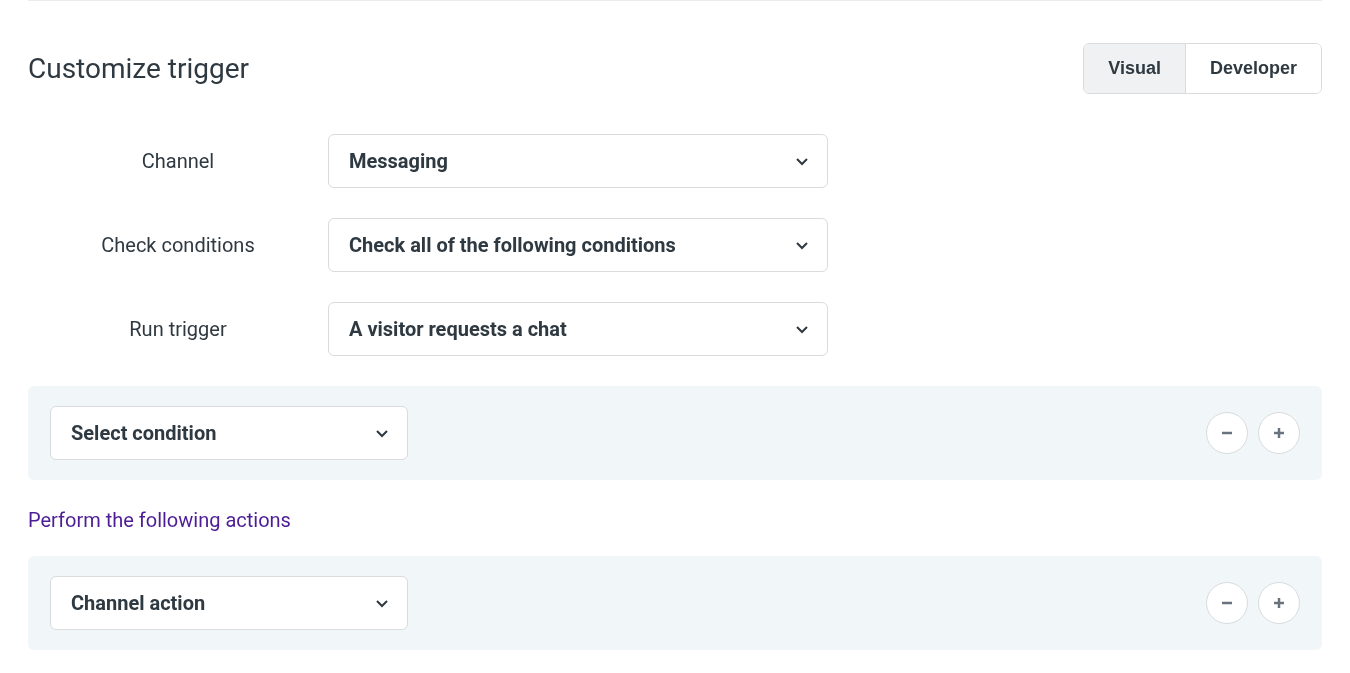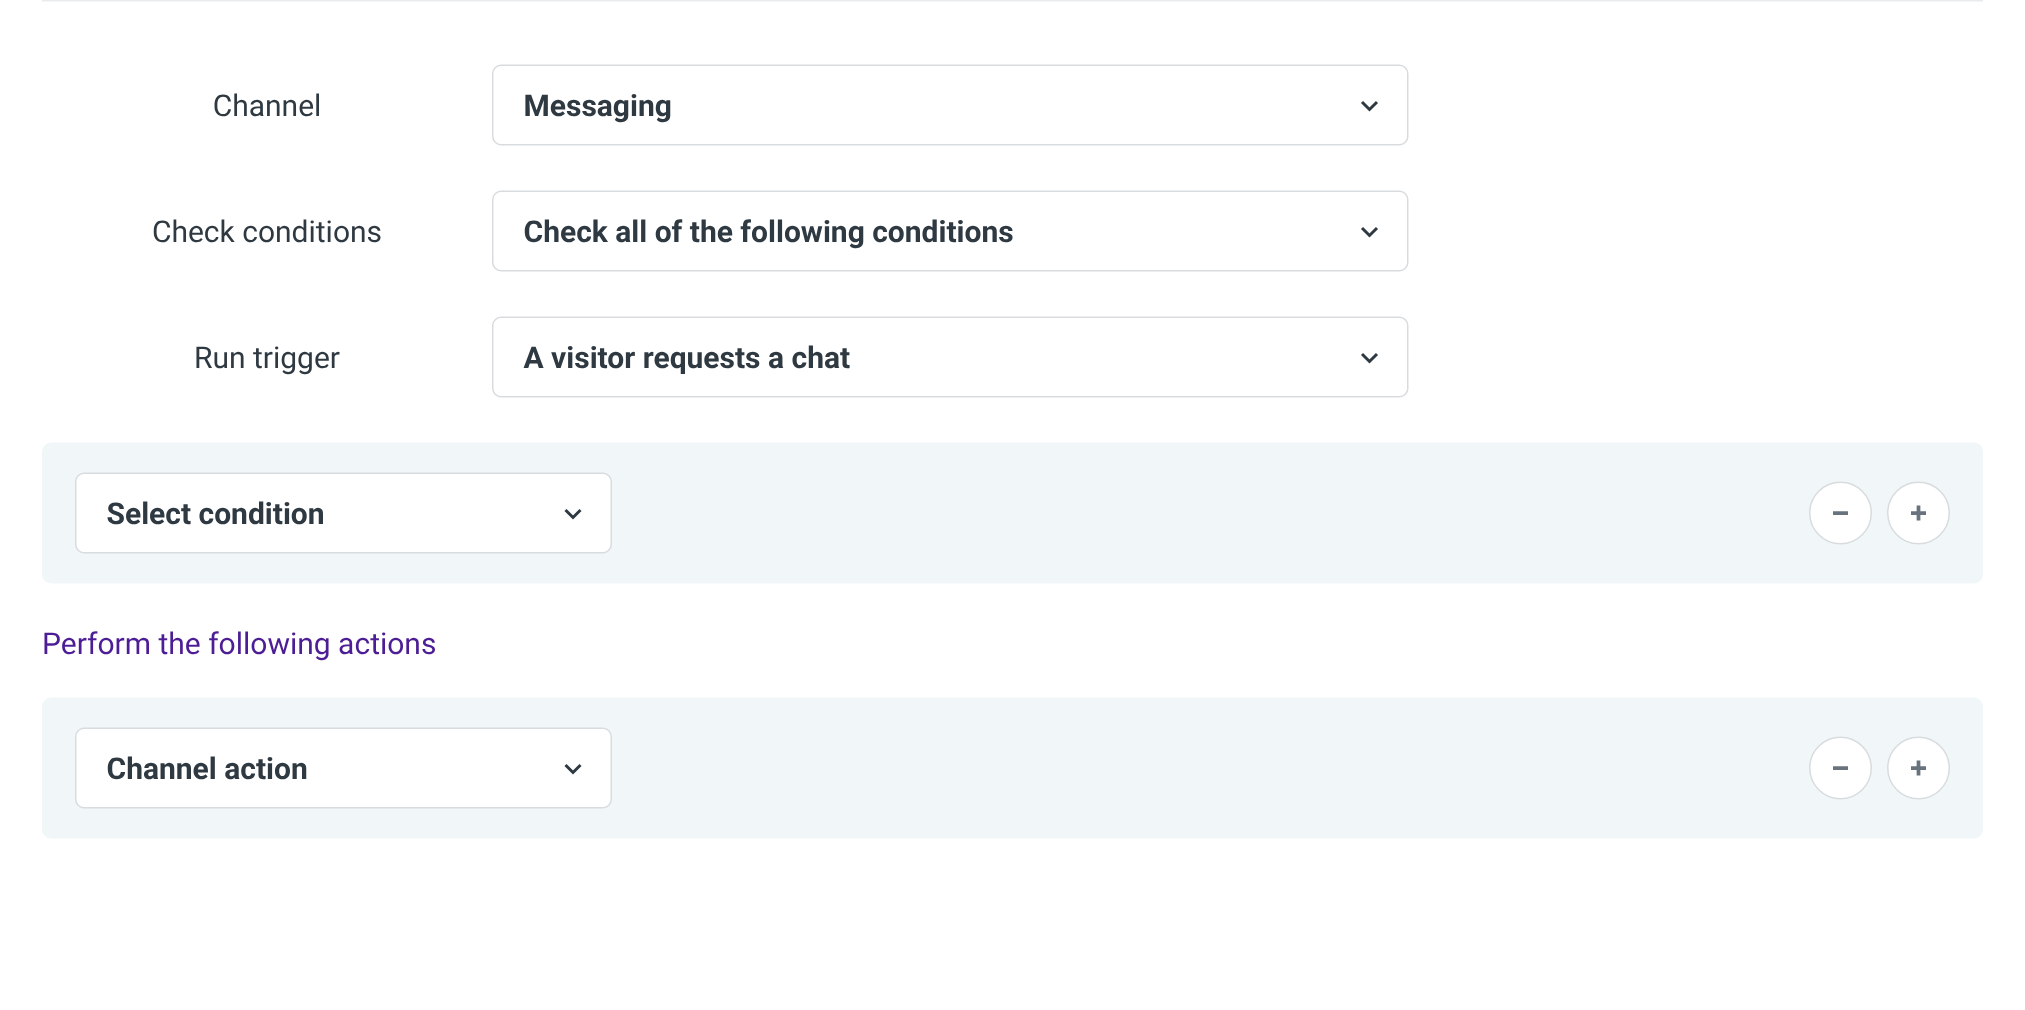--- a/index.html
+++ b/index.html
@@ -60,21 +60,21 @@
     }
     .form-label {
       width: 300px;
       font-size: 20px;
       color: #2f3941;
       flex-shrink: 0;
       text-align: center;
     }
     .select-wrap {
       position: relative;
-      width: 611px;
+      width: 500px;
     }
     .select {
       width: 100%;
       padding: 14px 44px 14px 20px;
       font-size: 20px;
       font-weight: 700;
       color: #2f3941;
       background: #fff;
       border: 1px solid #d8dcde;
       border-radius: 6px;
@@ -140,20 +140,27 @@
       color: #4c1d95;
       margin-bottom: 24px;
     }
   </style>
 </head>
 <body>
 
 <div class="container">
   <div class="divider-top"></div>
 
+  <div class="header-row">
+    <h1 class="page-title">Customize trigger</h1>
+    <div class="toggle-group">
+      <button class="toggle-btn active">Visual</button>
+      <button class="toggle-btn">Developer</button>
+    </div>
+  </div>
 
   <div class="form-row">
     <div class="form-label">Channel</div>
     <div class="select-wrap">
       <button class="select">
         <span>Messaging</span>
       </button>
       <span class="chevron">
         <svg viewBox="0 0 16 16" fill="none" stroke="#2f3941" stroke-width="2">
             <polyline points="3,6 8,11 13,6"></polyline>

